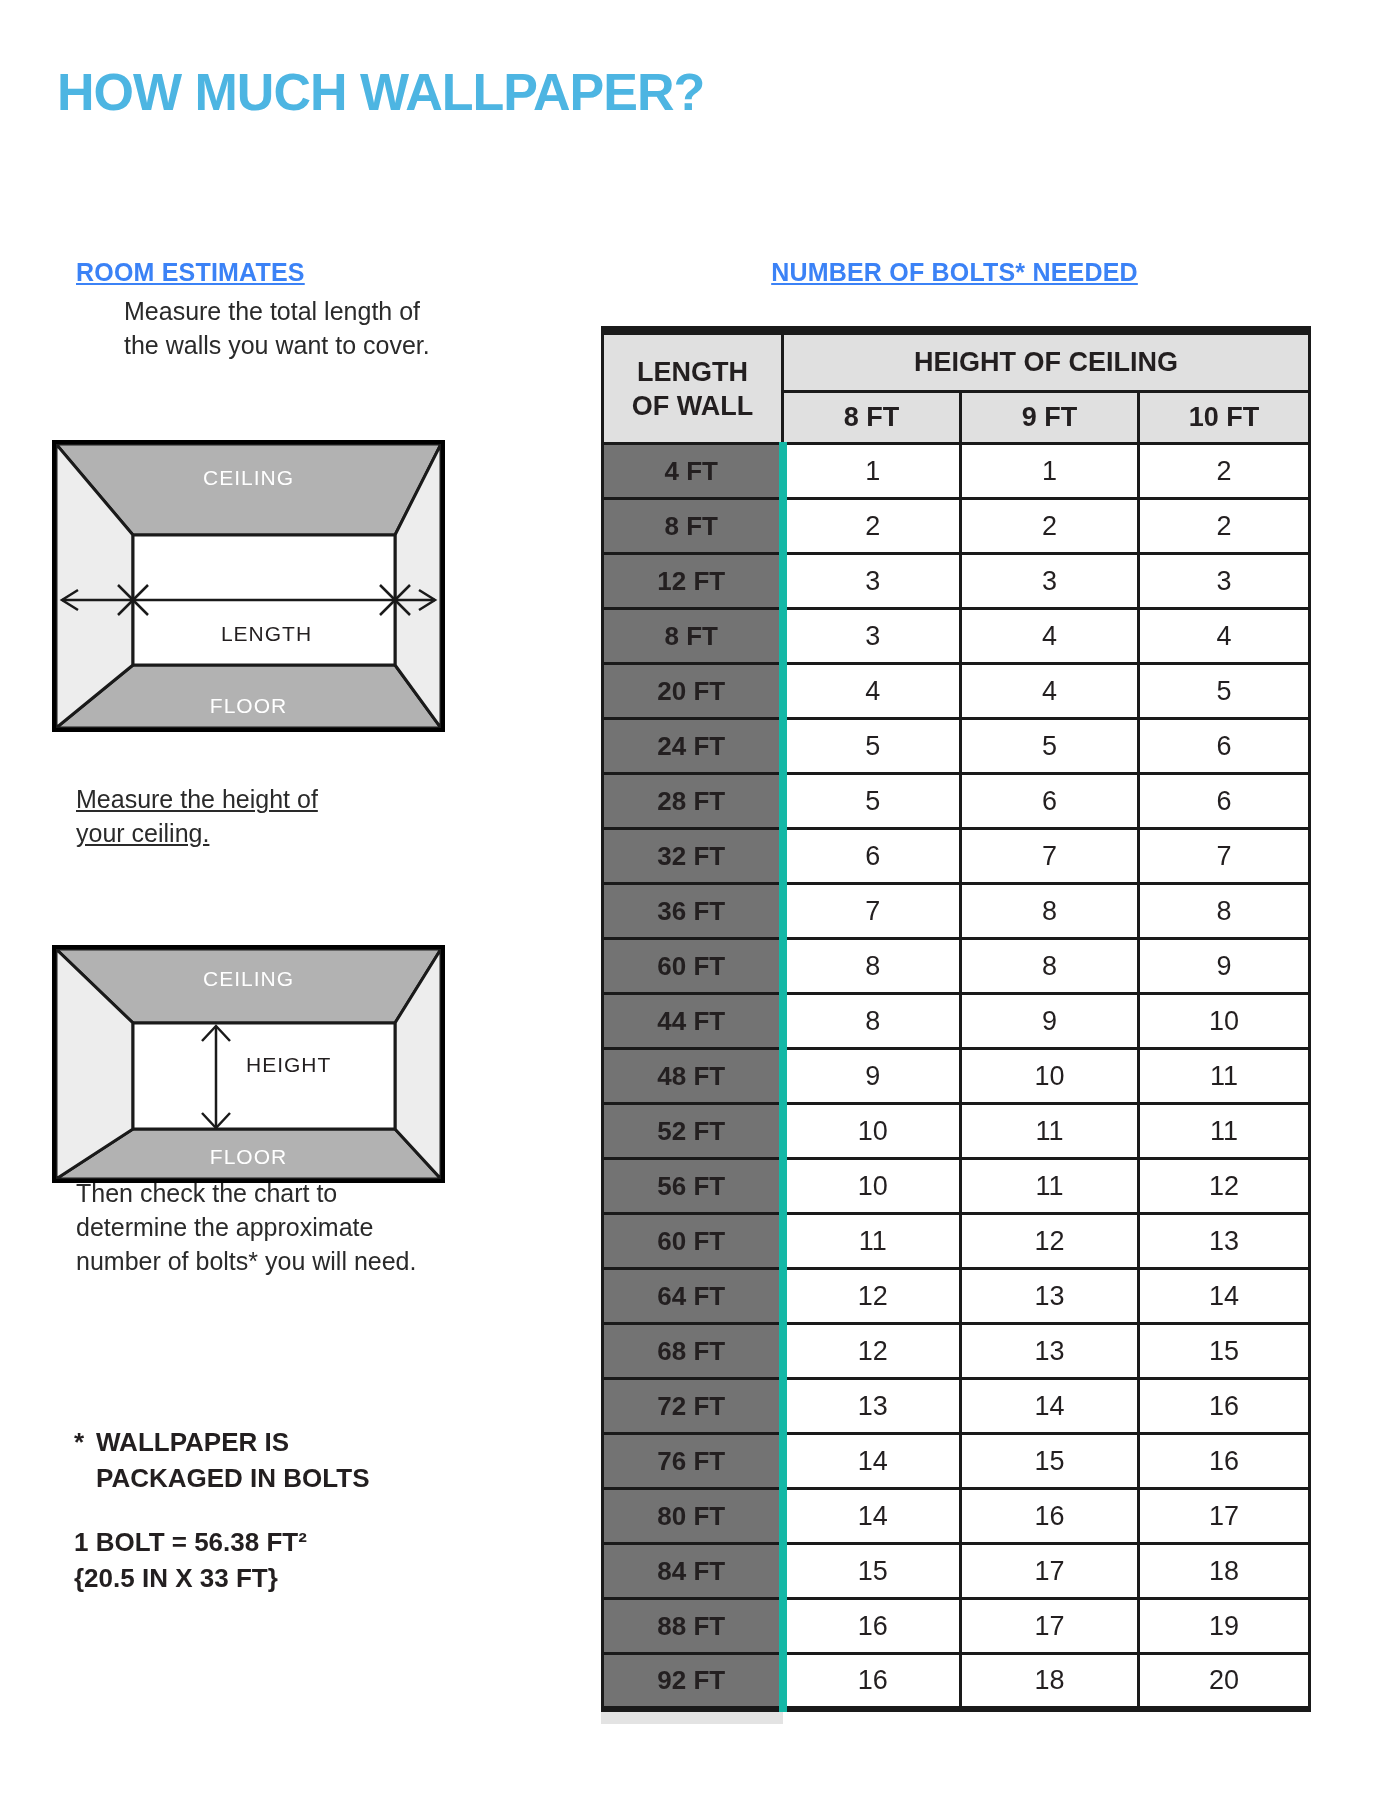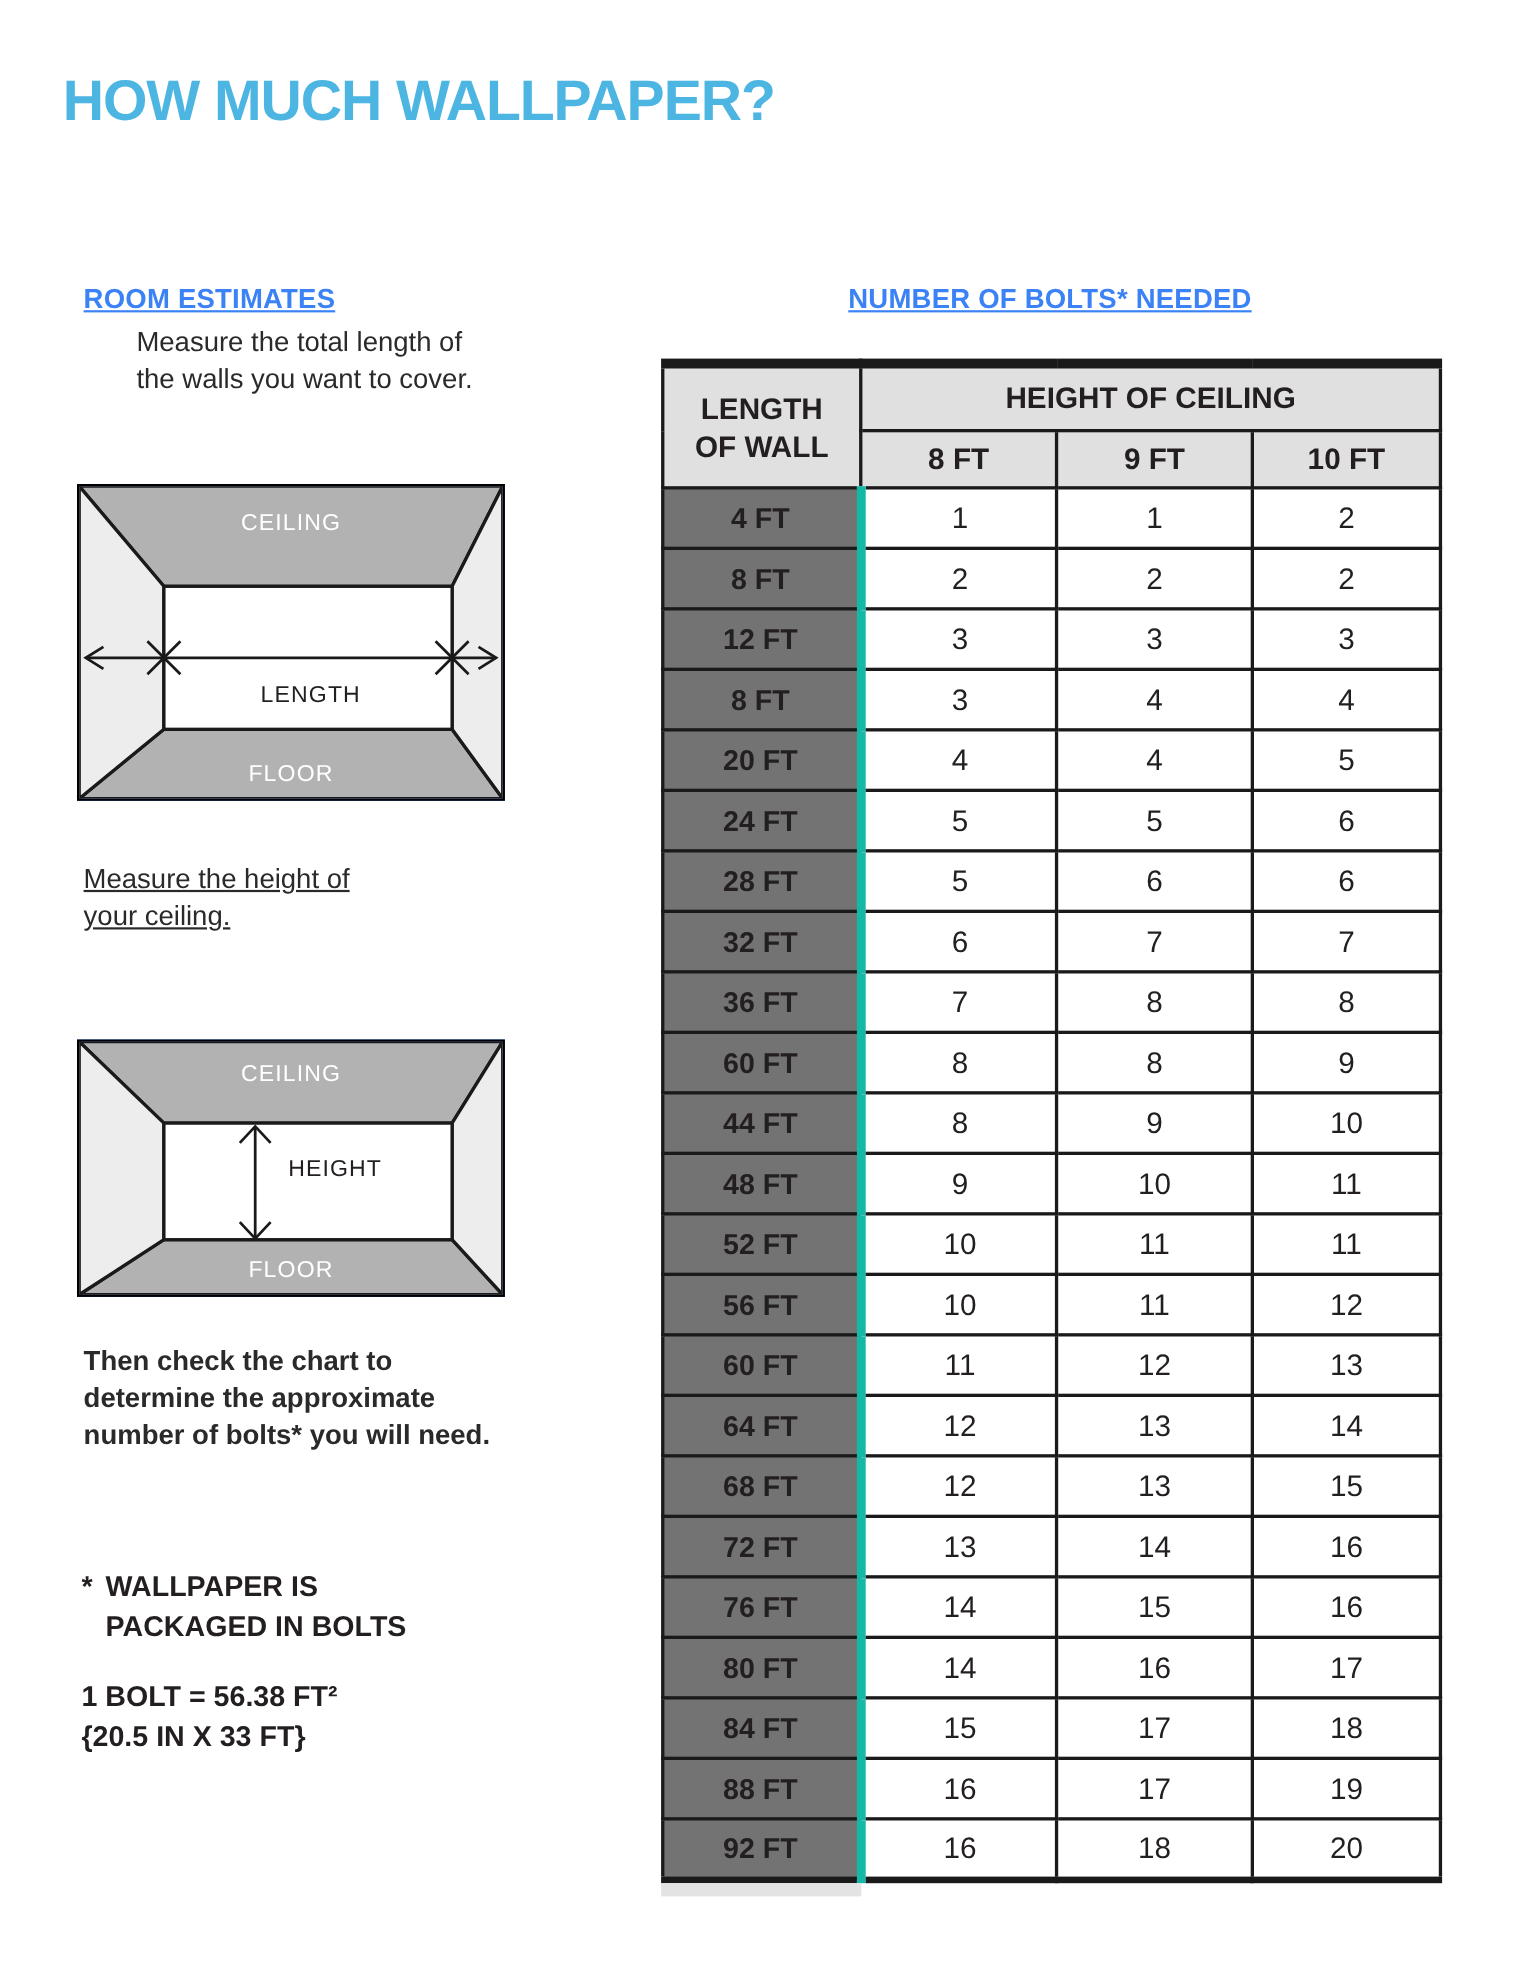--- a/index.html
+++ b/index.html
@@ -10,30 +10,30 @@
               letter-spacing:-1px;color:#4db5e2;}
 
   .blue-head{font-size:25px;font-weight:bold;color:#3b82f6;letter-spacing:0.2px;text-decoration:underline;}
   .left-head{position:absolute;left:76px;top:258px;}
   .table-head{position:absolute;left:601px;top:258px;width:707px;text-align:center;}
 
   .para{position:absolute;left:76px;font-size:25px;line-height:34px;color:#2a2a2a;}
   .para span{display:block;}
   .p1{top:294px;margin-left:48px;}
   .p2{top:782px;text-decoration:underline;}
-  .p3{top:1220px;font-weight:bold;}
+  .p3{top:1176px;}
 
   .footnote{position:absolute;left:74px;top:1424px;font-size:26px;font-weight:bold;line-height:36px;}
   .footnote .fn-line1{display:flex;}
   .footnote .fn-star{width:22px;}
   .footnote .fn-line2{padding-left:22px;}
   .boltinfo{position:absolute;left:74px;top:1524px;font-size:26px;font-weight:bold;line-height:36px;}
   .boltinfo span{display:block;}
 
-  .diagram{position:absolute;left:70px;width:385px;border:2px solid #000000;background:#3b82f6;}
+  .diagram{position:absolute;left:52px;width:385px;border:4px solid #000000;background:#a16207;}
   .d1{top:440px;height:284px;}
   .d2{top:945px;height:230px;}
   .diagram svg{display:block;}
   .dlabel{position:absolute;font-size:21px;letter-spacing:1px;text-align:center;}
   .dlabel.white{color:#ffffff;}
   .dlabel.dark{color:#231f20;}
   .d1-ceiling{left:0;right:0;top:22px;}
   .d1-length{left:83px;width:255px;top:178px;}
   .d1-floor{left:0;right:0;top:250px;}
   .d2-ceiling{left:0;right:0;top:18px;}

